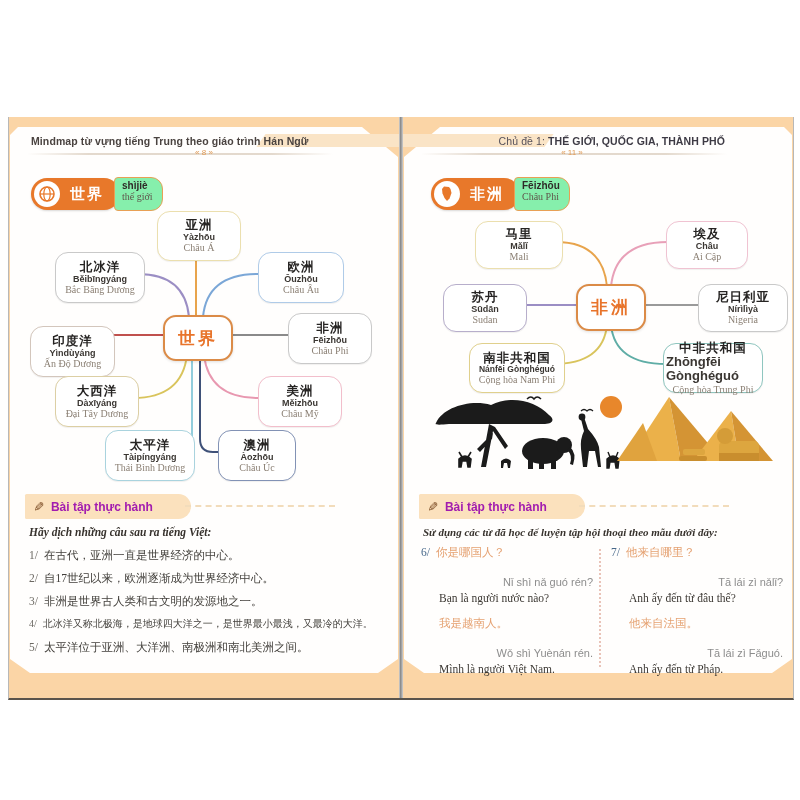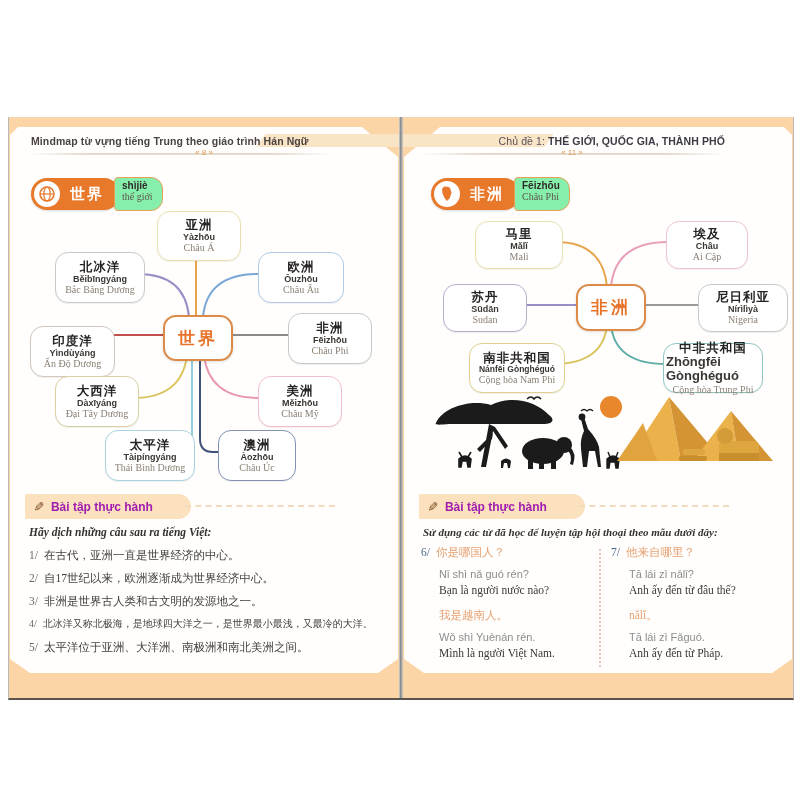--- a/index.html
+++ b/index.html
@@ -56,21 +56,21 @@
   .ex-instr{position:absolute;left:20px;top:409px;width:360px;font-size:11.5px;font-weight:bold;font-style:italic;
             font-family:"Liberation Serif",serif;color:#37322d;}
   .ex-item{position:absolute;left:20px;width:362px;font-size:11.5px;font-family:"Liberation Serif",serif;color:#43403c;white-space:nowrap;}
   .ex-item .inum{color:#6b6862;margin-right:6px;}
   
   .dlg-col{position:absolute;top:428px;width:172px;}
   .dlg-divider{position:absolute;left:196px;top:432px;height:118px;border-left:2px dotted #E9C3B8;}
   .dlg-row{display:flex;align-items:baseline;}
   .dlg-num{font-size:11.5px;color:#47688a;font-family:"Liberation Serif",serif;margin-right:6px;}
   .dlg-zh{font-size:11.5px;color:#E5A171;font-family:"Liberation Serif",serif;}
-  .dlg-py{font-size:11px;color:#8d8d8d;margin:8px 0 0 18px;}
+  .dlg-py{font-size:11px;color:#8d8d8d;margin:16px 0 0 18px;text-align:right;}
   .dlg-vi{font-size:11.5px;font-family:"Liberation Serif",serif;color:#3c3833;margin:4px 0 0 18px;}
   .dlg-gap{height:12px;}
 </style>
 </head>
 <body>
 
 <div id="stage">
   <div id="spread">
 
     <div class="page" id="page-left">
@@ -311,21 +311,21 @@
       </div>
 
       <div class="dlg-col" style="left:208px;">
         <div class="dlg-row">
           <span class="dlg-num">7/</span>
           <span class="dlg-zh">他来自哪里？</span>
         </div>
         <div class="dlg-py">Tā lái zì nǎlǐ?</div>
         <div class="dlg-vi">Anh ấy đến từ đâu thế?</div>
         <div class="dlg-gap"></div>
-        <div class="dlg-zh" style="margin-left:18px;">nǎlǐ。</div>
+        <div class="dlg-zh" style="margin-left:18px;">他来自法国。</div>
         <div class="dlg-py">Tā lái zì Fǎguó.</div>
         <div class="dlg-vi">Anh ấy đến từ Pháp.</div>
       </div>
     </div>
 
     <div id="spine"></div>
   </div>
 </div>
 
 </body></html>

